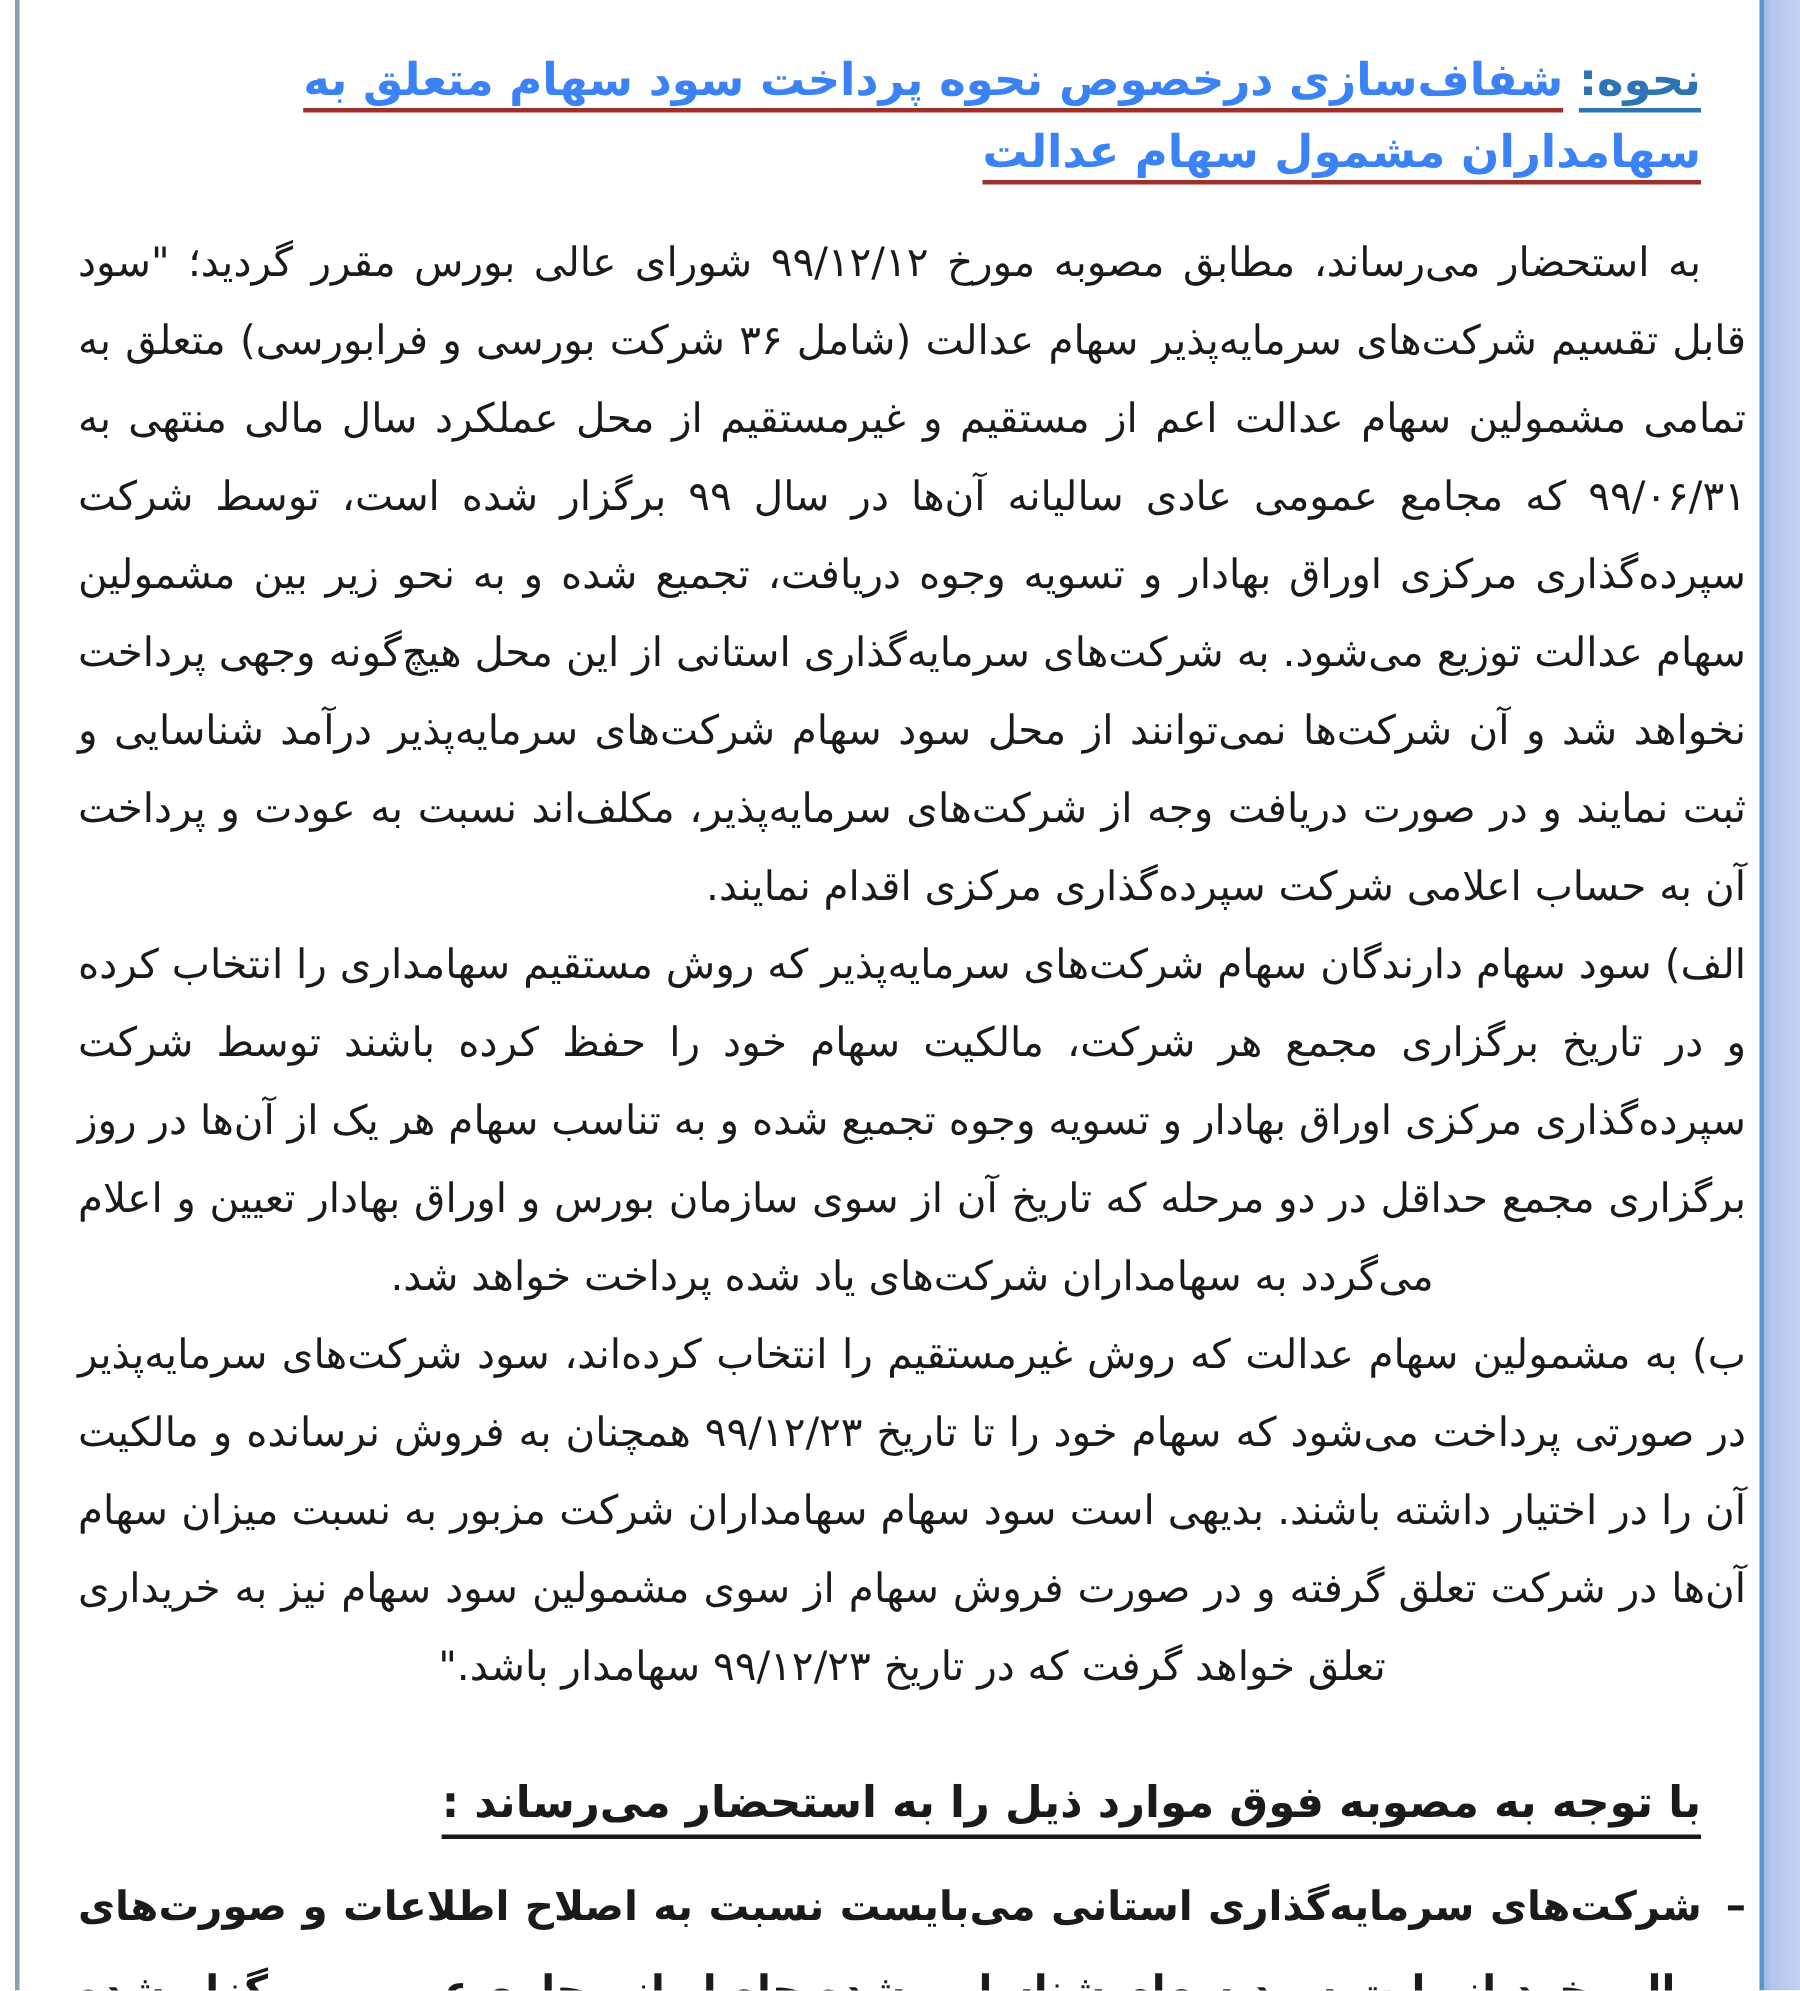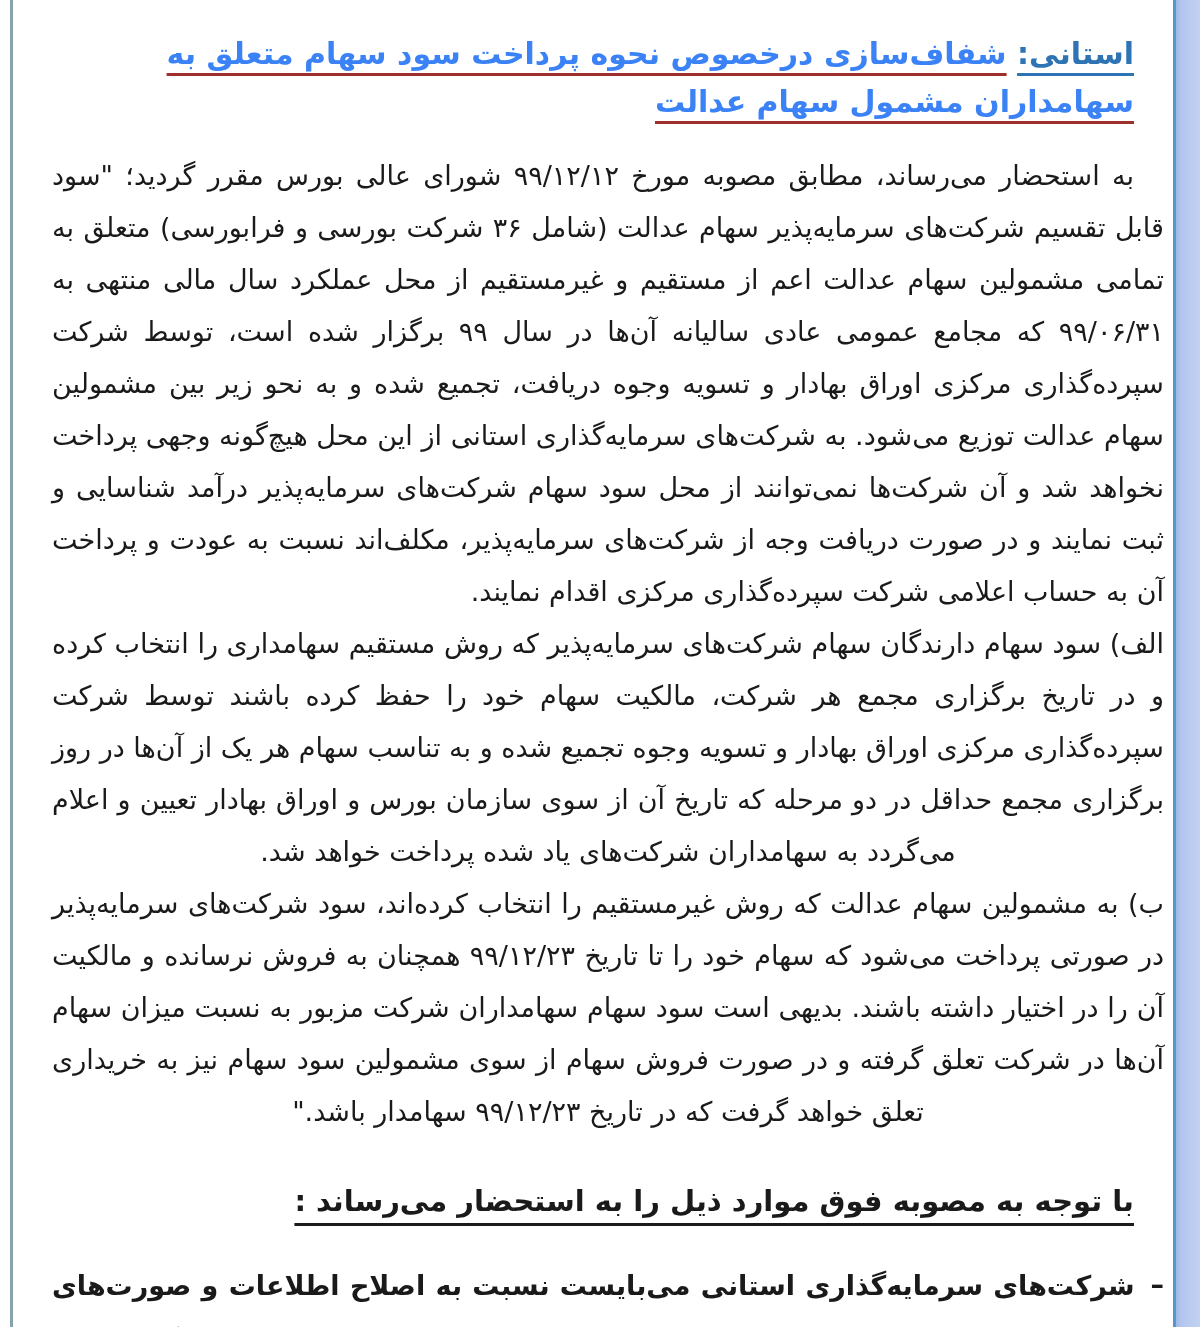--- a/index.html
+++ b/index.html
@@ -71,21 +71,21 @@
   }
   .para.indent-first {
     text-indent: 30px;
   }
   .para.last-centered {
     text-align: justify;
     text-align-last: center;
   }
   .section-heading {
     margin-top: 46px;
-    margin-bottom: 40px;
+    margin-bottom: 26px;
     text-align: right;
     padding-right: 30px;
     font-size: 29px;
     font-weight: 700;
   }
   .section-heading .heading-text {
     text-decoration: underline;
     text-decoration-thickness: 3px;
     text-underline-offset: 12px;
   }
@@ -109,21 +109,21 @@
 </style>
 </head>
 <body>
 
 <div class="left-edge-line"></div>
 <div class="right-band"></div>
 
 <div class="content">
 
   <div class="doc-title">
-    <span class="title-label">استانی:</span>
+    <span class="title-label">نحوه:</span>
     <span class="title-text">شفاف‌سازی درخصوص  نحوه پرداخت سود سهام متعلق به سهامداران مشمول سهام عدالت</span>
   </div>
 
   <p class="para indent-first">به استحضار می‌رساند، مطابق مصوبه مورخ ۹۹/۱۲/۱۲ شورای عالی بورس مقرر گردید؛ "سود قابل تقسیم شرکت‌های سرمایه‌پذیر سهام عدالت (شامل ۳۶ شرکت بورسی و فرابورسی) متعلق به تمامی مشمولین سهام عدالت اعم از مستقیم و غیرمستقیم از محل عملکرد سال مالی منتهی به ۹۹/۰۶/۳۱ که مجامع عمومی عادی سالیانه آن‌ها در سال ۹۹ برگزار شده است، توسط شرکت سپرده‌گذاری مرکزی اوراق بهادار و تسویه وجوه دریافت، تجمیع شده و به نحو زیر بین مشمولین سهام عدالت توزیع می‌شود. به شرکت‌های سرمایه‌گذاری استانی از این محل هیچ‌گونه وجهی پرداخت نخواهد شد و آن شرکت‌ها نمی‌توانند از محل سود سهام شرکت‌های سرمایه‌پذیر درآمد شناسایی و ثبت نمایند و در صورت دریافت وجه از شرکت‌های سرمایه‌پذیر، مکلف‌اند نسبت به عودت و پرداخت آن به حساب اعلامی شرکت سپرده‌گذاری مرکزی اقدام نمایند.</p>
 
   <p class="para last-centered">الف) سود سهام دارندگان سهام شرکت‌های سرمایه‌پذیر که روش مستقیم سهامداری را انتخاب کرده و در تاریخ برگزاری مجمع هر شرکت، مالکیت سهام خود را حفظ کرده باشند توسط شرکت سپرده‌گذاری مرکزی اوراق بهادار و تسویه وجوه تجمیع شده و به تناسب سهام هر یک از آن‌ها در روز برگزاری مجمع حداقل در دو مرحله که تاریخ آن از سوی سازمان بورس و اوراق بهادار تعیین و اعلام می‌گردد به سهامداران شرکت‌های یاد شده پرداخت خواهد شد.</p>
 
   <p class="para last-centered">ب) به مشمولین سهام عدالت که روش غیرمستقیم را انتخاب کرده‌اند، سود شرکت‌های سرمایه‌پذیر در صورتی پرداخت می‌شود که سهام خود را تا تاریخ ۹۹/۱۲/۲۳ همچنان به فروش نرسانده و مالکیت آن را در اختیار داشته باشند. بدیهی است سود سهام سهامداران شرکت مزبور به نسبت میزان سهام آن‌ها در شرکت تعلق گرفته و در صورت فروش سهام از سوی مشمولین سود سهام نیز به خریداری تعلق خواهد گرفت که در تاریخ ۹۹/۱۲/۲۳ سهامدار باشد."</p>
 
   <div class="section-heading">

